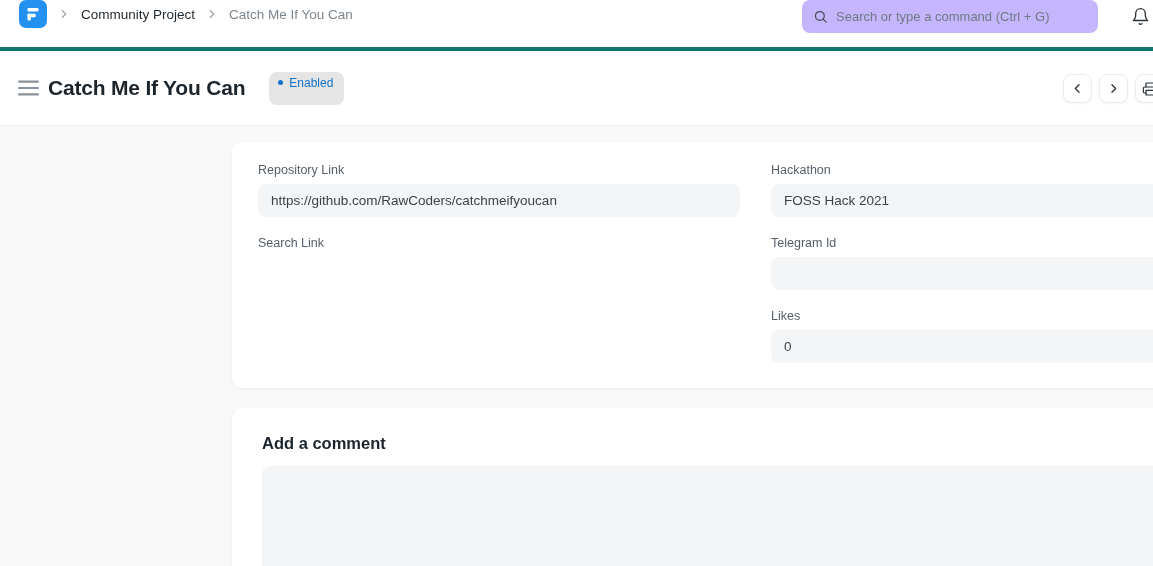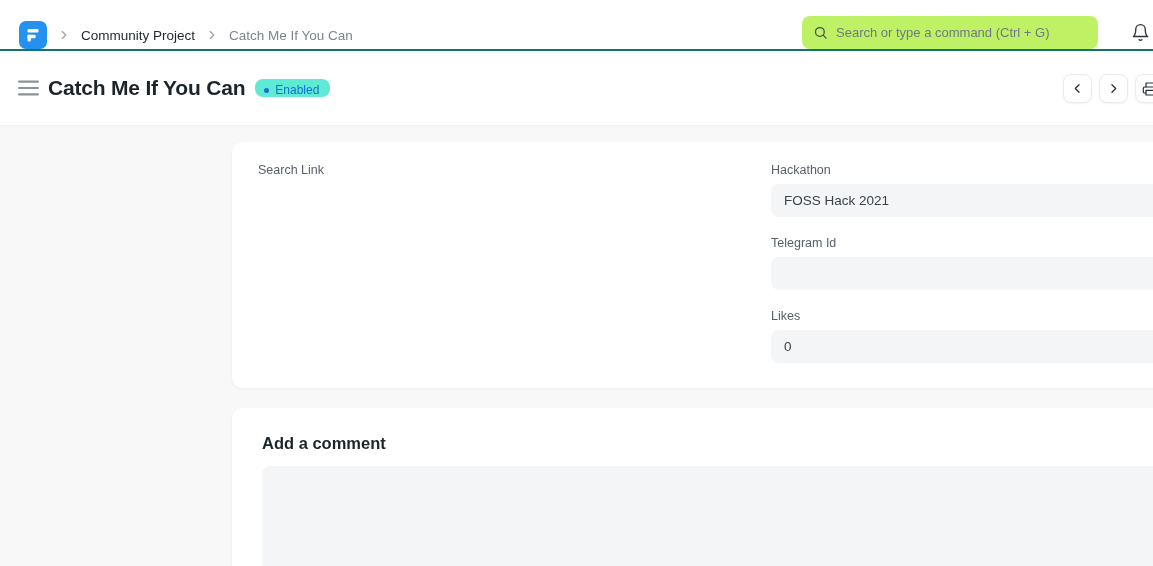--- a/index.html
+++ b/index.html
@@ -7,24 +7,24 @@
   body {
     font-family: "Liberation Sans", "DejaVu Sans", sans-serif;
     background: #ffffff;
     color: #1c242b;
   }
 
   
   .navbar {
     height: 51px;
     display: flex;
-    align-items: flex-end;
+    align-items: flex-start;
     justify-content: space-between;
     padding: 0 3px 0 19px;
-    border-bottom: 2px solid #0f766e;
+    border-bottom: 4px solid #0f766e;
     background: #fff;
   }
   .nav-left { display: flex; align-items: center; }
   .logo {
     width: 28px; height: 28px;
     border-radius: 7px;
     background: #2490ef;
     display: flex; align-items: center; justify-content: center;
     cursor: pointer;
     flex: none;
@@ -36,21 +36,21 @@
     font-weight: 500;
     text-decoration: none;
     cursor: pointer;
     white-space: nowrap;
   }
   .crumb.current { color: #7c858d; font-weight: 400; cursor: default; }
 
   .nav-right { display: flex; align-items: center; }
   .search-box {
     width: 296px; height: 33px;
-    background: #bef264;
+    background: #c4b5fd;
     border-radius: 8px;
     display: flex; align-items: center;
     padding: 0 11px;
   }
   .search-box input {
     border: none; outline: none; background: transparent;
     font-family: inherit; font-size: 13px;
     color: #4c545b;
     width: 100%;
     margin-left: 8px;
@@ -80,28 +80,28 @@
   }
   .page-title {
     font-size: 21px;
     font-weight: 700;
     color: #1c242b;
     letter-spacing: -0.2px;
     margin-left: 9px;
     white-space: nowrap;
   }
   .status-badge {
-    margin-left: 10px;
+    margin-left: 24px;
     display: inline-flex;
     align-items: center;
-    background: #5eead4;
+    background: #e5e5e5;
     color: #1372cc;
     font-size: 12px;
     font-weight: 500;
-    padding: 4px 11px 0 9px;
+    padding: 4px 11px 15px 9px;
     border-radius: 8px;
     white-space: nowrap;
   }
   .status-dot {
     width: 5px; height: 5px;
     border-radius: 50%;
     background: #1372cc;
     margin-right: 6px;
     display: inline-block;
   }
@@ -270,20 +270,24 @@
       </span>
     </button>
   </div>
 </header>
 
 <main class="main">
 
   <section class="card form-card">
     <div class="form-col">
       <div class="field">
+        <label class="field-label">Repository Link</label>
+        <input type="text" value="https://github.com/RawCoders/catchmeifyoucan" style="">
+      </div>
+      <div class="field">
         <label class="field-label">Search Link</label>
       </div>
     </div>
 
     <div class="form-col">
       <div class="field">
         <label class="field-label">Hackathon</label>
         <input type="text" value="FOSS Hack 2021" style="">
       </div>
       <div class="field">

